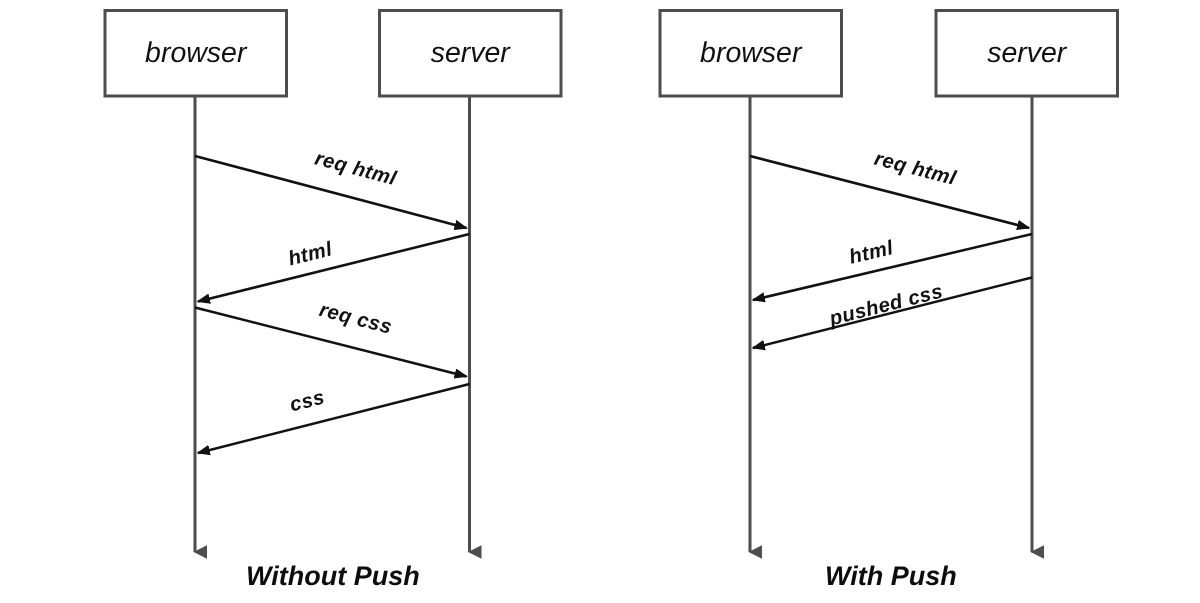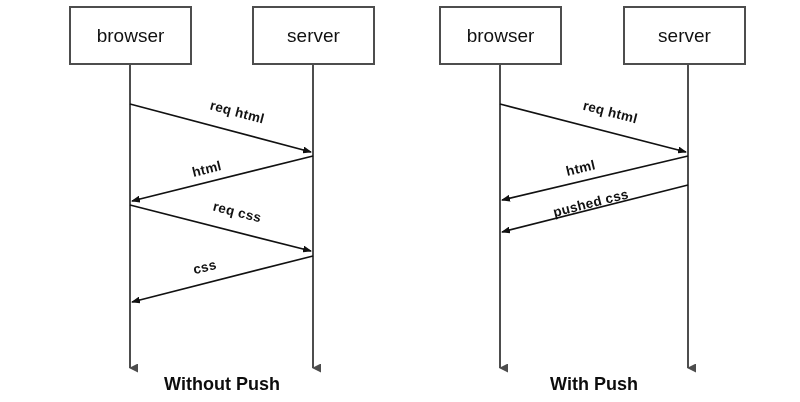--- a/index.html
+++ b/index.html
@@ -11,20 +11,21 @@
     width: 800px;
     height: 402px;
     font-family: "Liberation Sans", sans-serif;
     position: relative;
     overflow: hidden;
   }
   #stage {
     position: relative;
     width: 708px;
     height: 402px;
+    font-style: italic;
   }
   svg.diagram-canvas {
     position: absolute;
     left: 0;
     top: 0;
     width: 800px;
     height: 402px;
     display: block;
   }
   .lifeline-box rect {

